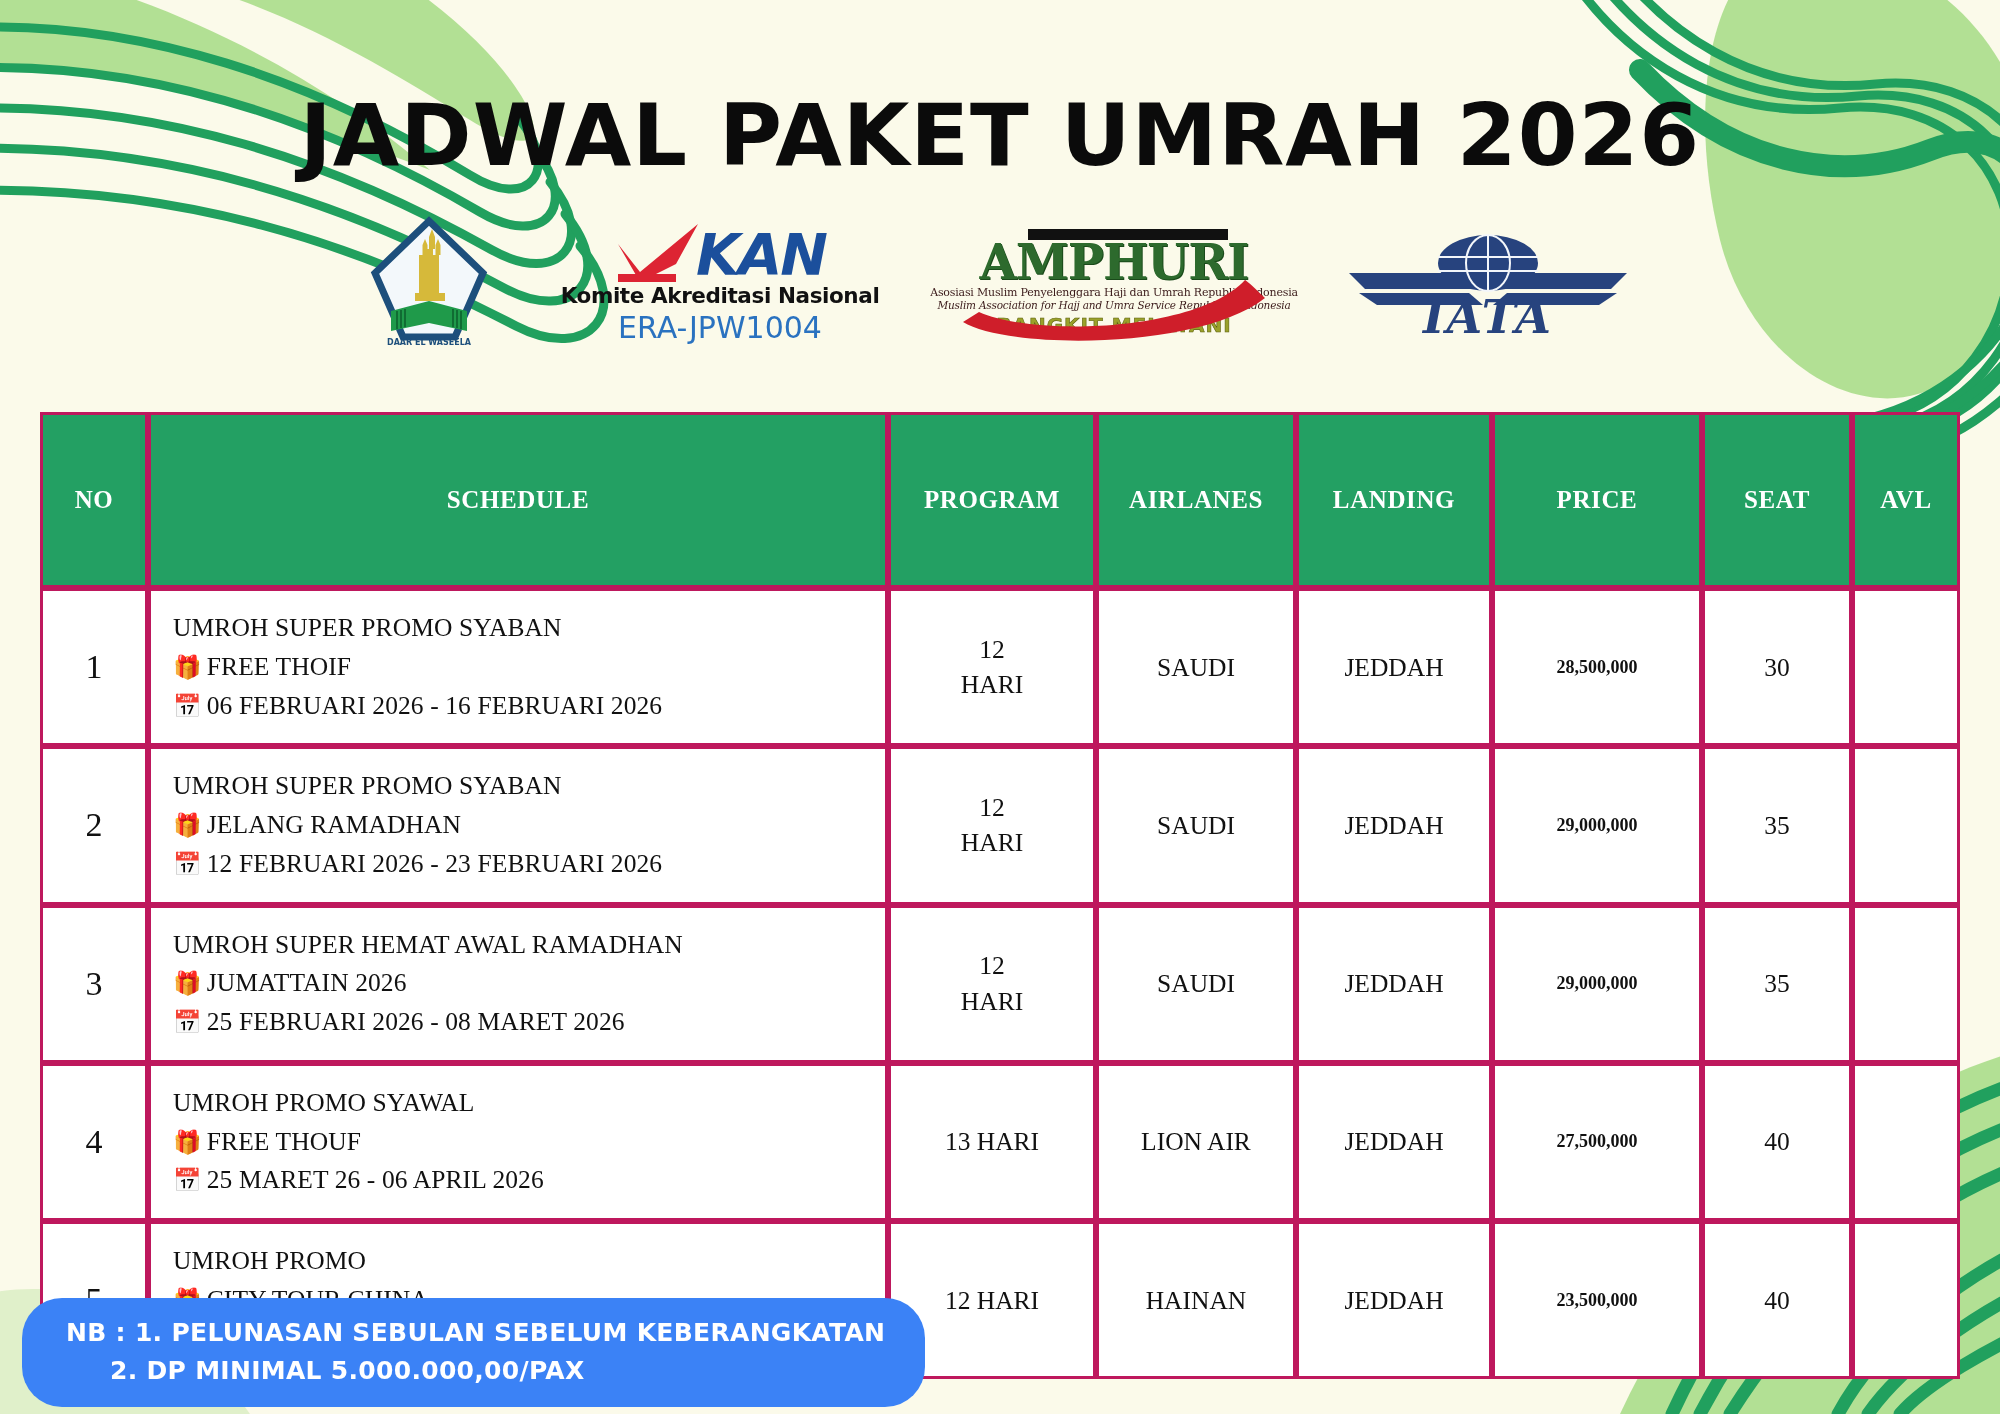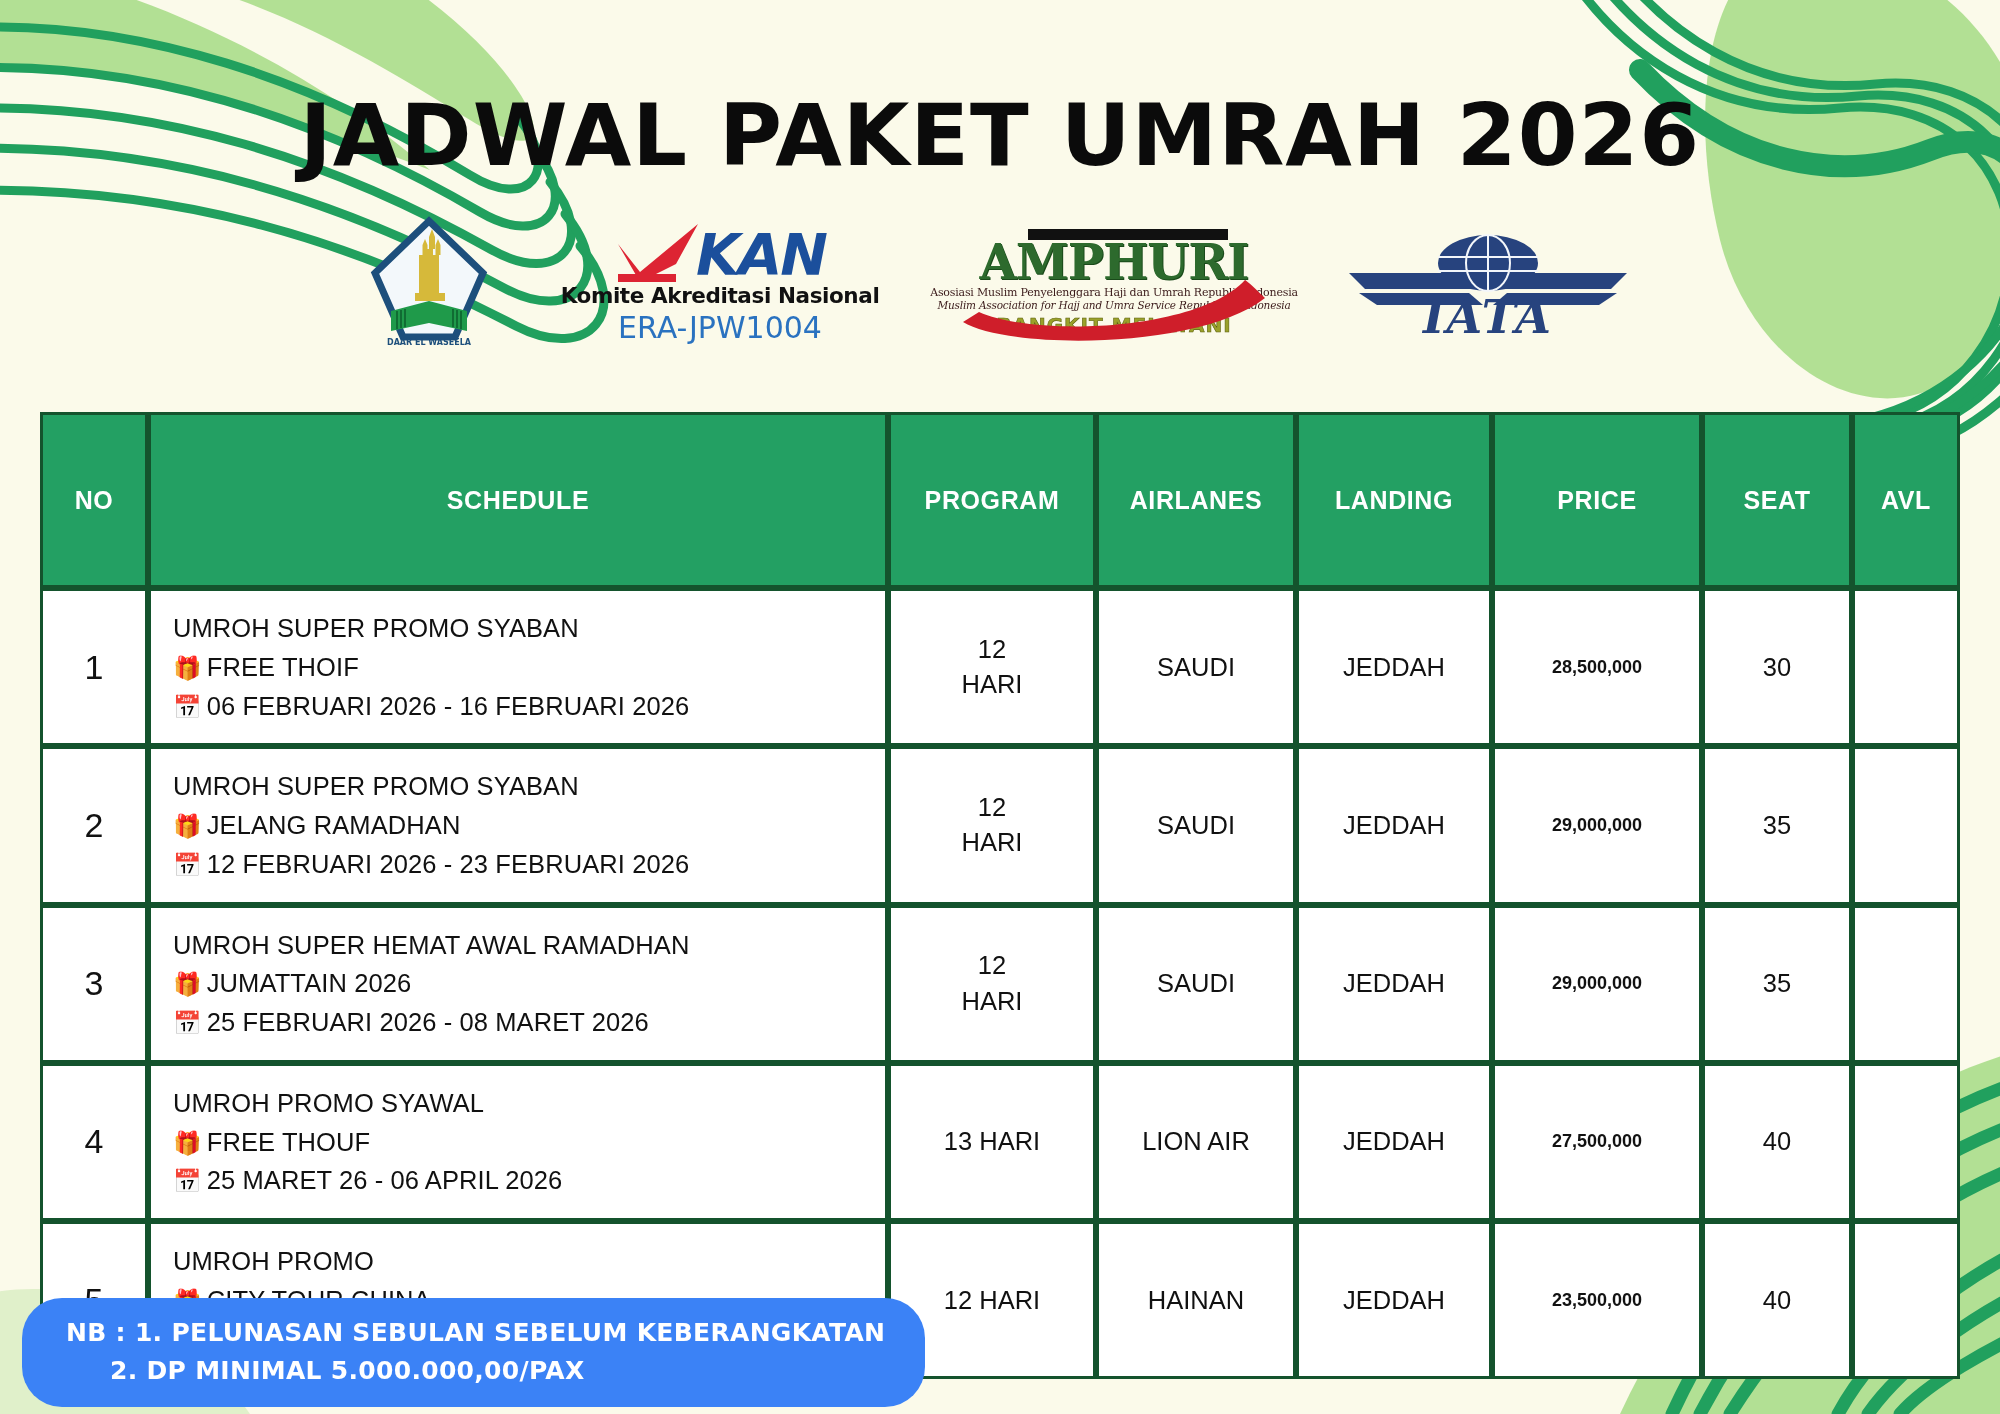--- a/index.html
+++ b/index.html
@@ -157,23 +157,23 @@
     width: 1920px;
     z-index: 3;
   }
   table.sched {
     width: 1920px;
     border-collapse: separate;
     border-spacing: 0;
     table-layout: fixed;
   }
   table.sched th, table.sched td {
-    border: 3px solid #14532d;
+    border: 3px solid #be185d;
     background: #fff;
-    font-family: Liberation Sans, sans-serif;
+    font-family: Liberation Serif, serif;
   }
   table.sched thead th {
     background: #23a063;
     color: #fff;
     font-weight: bold;
     font-size: 25px;
     letter-spacing: 0.6px;
     height: 176px;
     vertical-align: middle;
     text-align: center;

